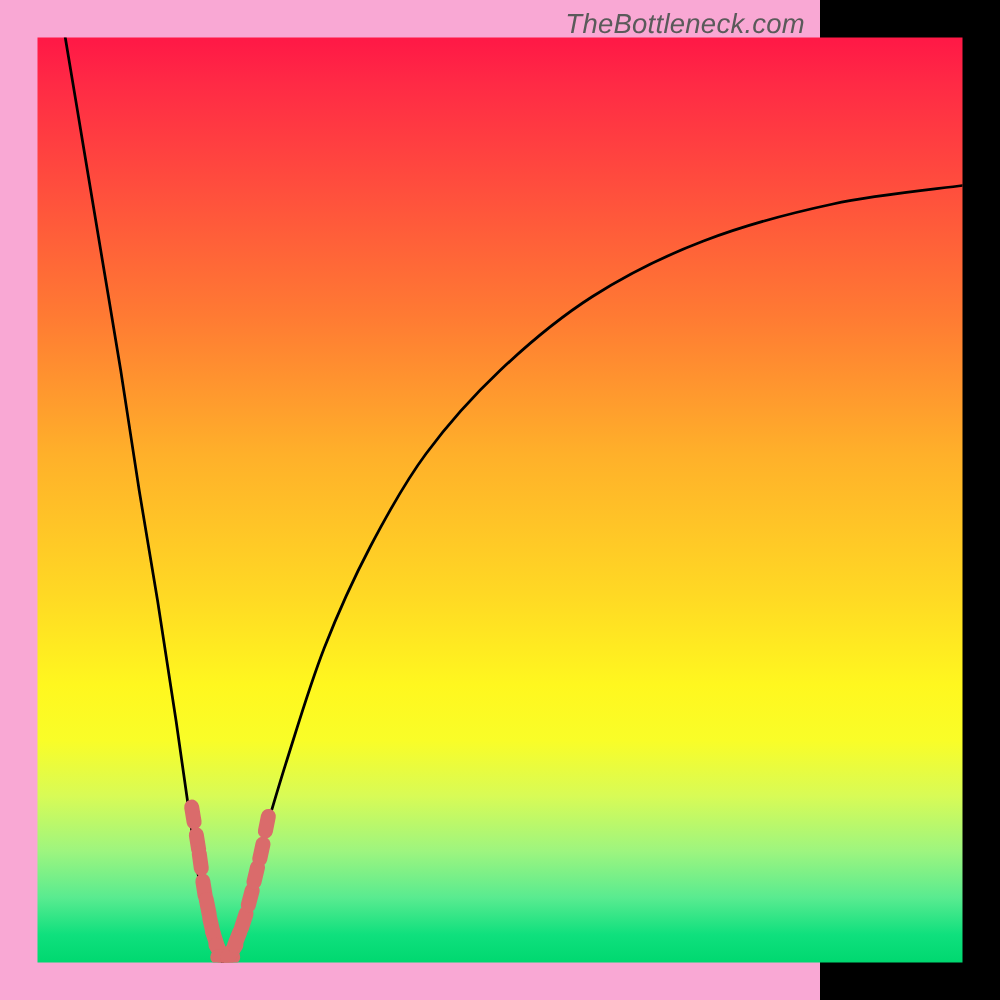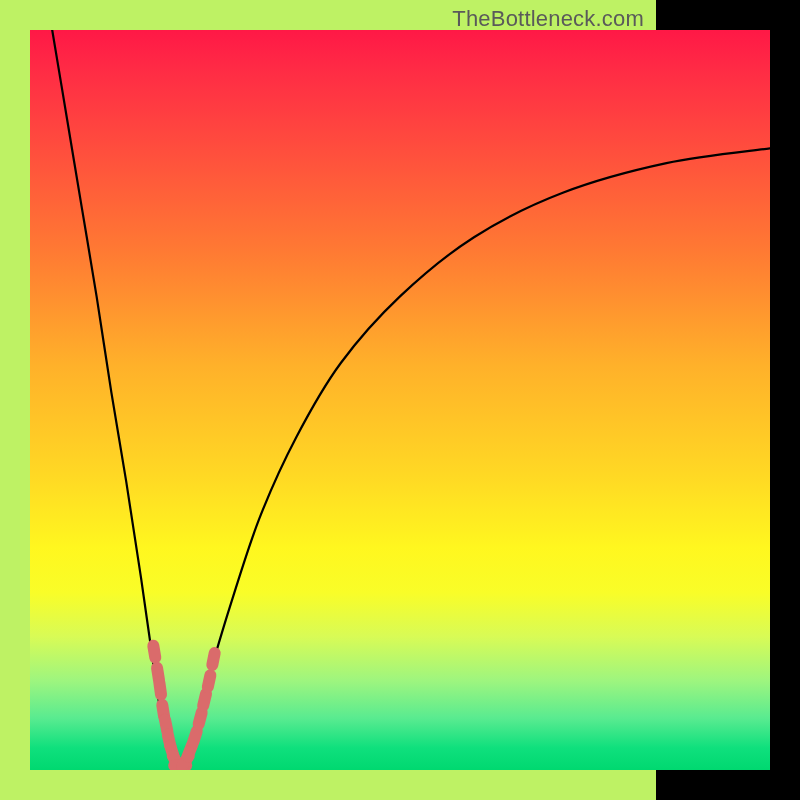--- a/index.html
+++ b/index.html
@@ -8,21 +8,22 @@
     width: 800px;
     height: 800px;
     overflow: hidden;
     background: #000;
     font-family: Arial, Helvetica, sans-serif;
   }
   .frame {
     position: relative;
     width: 656px;
     height: 800px;
-    background: #bef264;
+    background: #f9a8d4;
+    font-style: italic;
   }
   .plot-area {
     position: absolute;
     left: 30px;
     top: 30px;
     width: 740px;
     height: 740px;
     overflow: hidden;
     
     background: linear-gradient(

